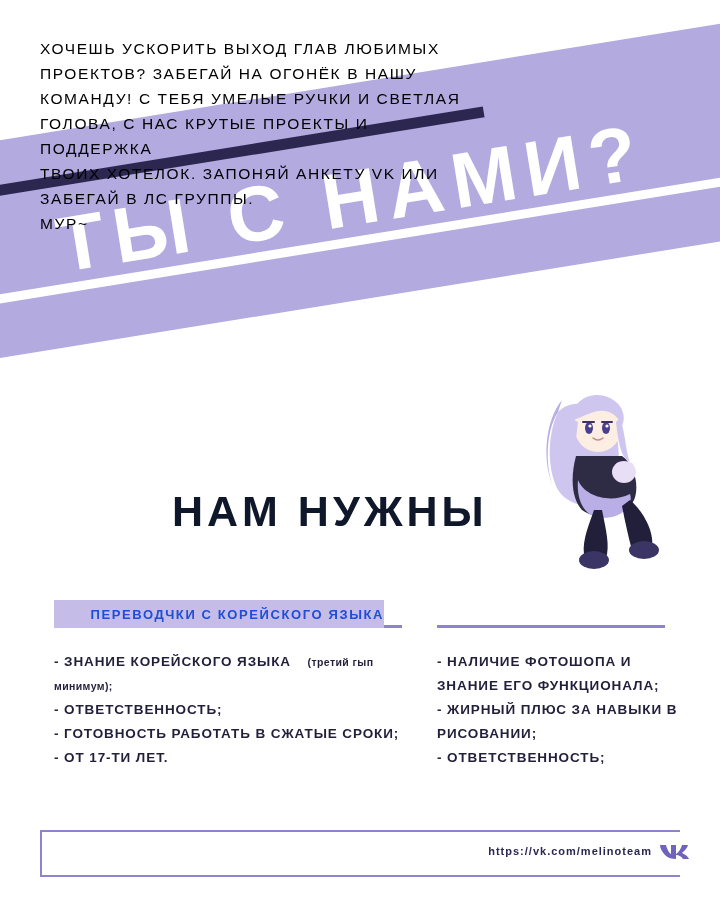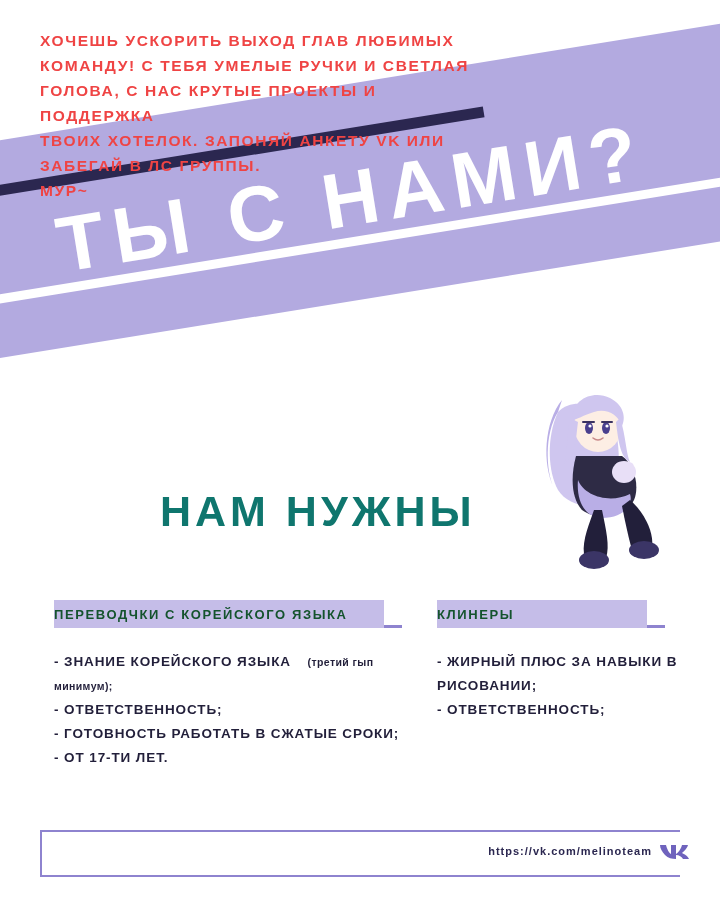--- a/index.html
+++ b/index.html
@@ -19,27 +19,27 @@
     width: 720px;
     height: 900px;
     overflow: hidden;
     background: #ffffff;
   }
 
   
   .intro {
     position: absolute;
     left: 40px;
-    top: 28px;
+    top: 36px;
     width: 430px;
-    color: #ef4444;
+    color: #000000;
     font-size: 15.5px;
     line-height: 25px;
     letter-spacing: 1.6px;
-    font-weight: bold;
+    font-weight: normal;
     text-transform: uppercase;
     z-index: 6;
   }
   .intro .line { white-space: pre-wrap; }
 
   
   .band {
     position: absolute;
     left: -60px;
     top: 150px;
@@ -98,50 +98,50 @@
     font-size: 14px;
     font-weight: bold;
     letter-spacing: 9px;
     text-align: center;
     text-transform: uppercase;
   }
 
   
   .need-title {
     position: absolute;
-    left: 160px;
+    left: 172px;
     top: 487px;
     z-index: 5;
-    color: #0f766e;
+    color: #0f172a;
     font-size: 43px;
     font-weight: bold;
     letter-spacing: 4px;
     text-transform: uppercase;
   }
 
   
   .character {
     position: absolute;
     right: 24px;
     top: 360px;
     width: 190px;
     height: 215px;
     z-index: 7;
   }
 
   
   .sec-head {
     position: absolute;
     background: #c5bde8;
-    color: #14532d;
+    color: #1d4ed8;
     font-size: 13px;
     font-weight: bold;
     letter-spacing: 1.6px;
     text-transform: uppercase;
-    text-align: left;
+    text-align: right;
     padding: 7px 0 6px;
     z-index: 5;
   }
   .sec-head.left  { left: 54px;  top: 600px; width: 330px; }
   .sec-head.right { left: 437px; top: 600px; width: 210px; }
 
   .sec-rule {
     position: absolute;
     height: 3px;
     background: #8e83cf;
@@ -222,20 +222,21 @@
     text-align: center;
   }
 </style>
 </head>
 <body>
 
 <div class="poster">
 
   <div class="intro">
     <div class="line">ХОЧЕШЬ УСКОРИТЬ ВЫХОД ГЛАВ ЛЮБИМЫХ</div>
+    <div class="line">ПРОЕКТОВ? ЗАБЕГАЙ НА ОГОНЁК В НАШУ</div>
     <div class="line">КОМАНДУ! С ТЕБЯ УМЕЛЫЕ РУЧКИ И СВЕТЛАЯ</div>
     <div class="line">ГОЛОВА, С НАС КРУТЫЕ ПРОЕКТЫ И ПОДДЕРЖКА</div>
     <div class="line">ТВОИХ ХОТЕЛОК. ЗАПОНЯЙ АНКЕТУ VK ИЛИ</div>
     <div class="line">ЗАБЕГАЙ В ЛС ГРУППЫ.</div>
     <div class="line">МУР~</div>
   </div>
 
   <div class="band">
     <div class="band-white-stripe"></div>
   </div>
@@ -285,23 +286,23 @@
   <div class="sec-rule left"></div>
   <div class="req left">
     <div>
       - ЗНАНИЕ КОРЕЙСКОГО ЯЗЫКА <span class="small">(третий гып минимум);</span>
     </div>
     <div>- ОТВЕТСТВЕННОСТЬ;</div>
     <div>- ГОТОВНОСТЬ РАБОТАТЬ В СЖАТЫЕ СРОКИ;</div>
     <div>- ОТ 17-ТИ ЛЕТ.</div>
   </div>
 
-  <div class="sec-head right">КЛИНЕРЫ</div>
   <div class="sec-rule right"></div>
   <div class="req right">
+    <div>- НАЛИЧИЕ ФОТОШОПА И ЗНАНИЕ ЕГО ФУНКЦИОНАЛА;</div>
     <div>- ЖИРНЫЙ ПЛЮС ЗА НАВЫКИ В РИСОВАНИИ;</div>
     <div>- ОТВЕТСТВЕННОСТЬ;</div>
   </div>
 
   <div class="footer-rule-top"></div>
   <div class="footer-rule-bot"></div>
   <div class="footer-rule-vert"></div>
   <div class="footer-link">https://vk.com/melinoteam</div>
   <div class="vk-icon">
     <svg width="34" height="22" viewBox="0 0 34 22" xmlns="http://www.w3.org/2000/svg">

